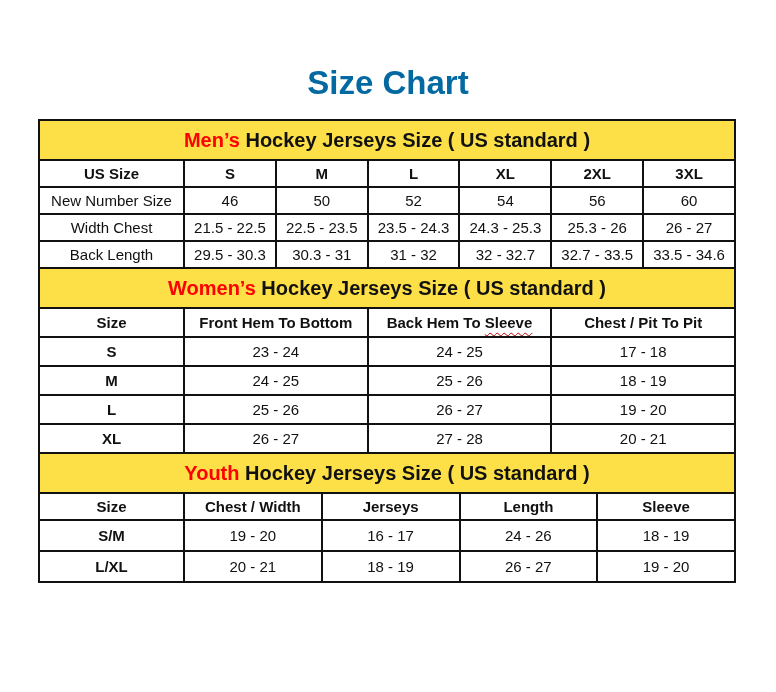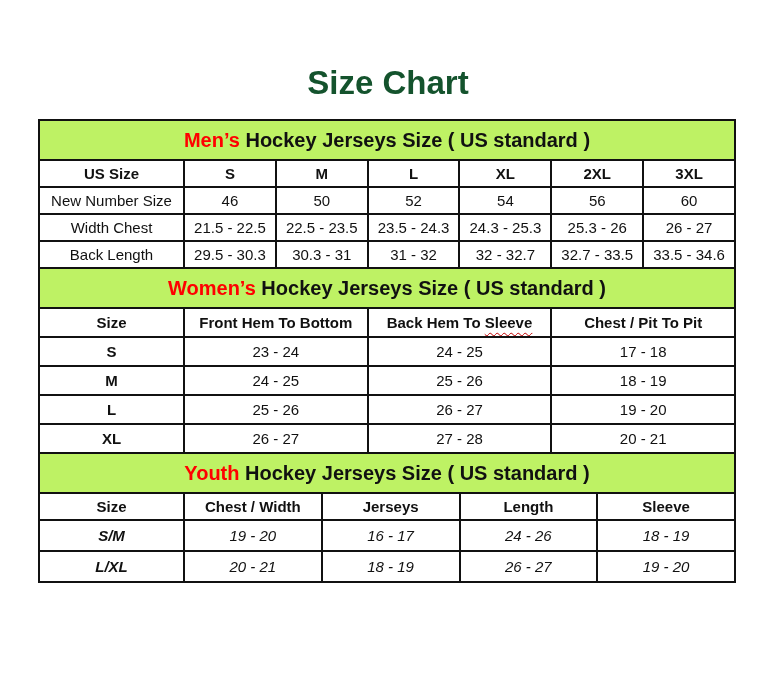--- a/index.html
+++ b/index.html
@@ -16,21 +16,21 @@
   }
   .title {
     position: absolute;
     top: 64px;
     left: 0;
     width: 776px;
     margin: 0;
     text-align: center;
     font-size: 33px;
     font-weight: bold;
-    color: #14532d;
+    color: #0369a1;
     letter-spacing: 0px;
   }
   .chart {
     position: absolute;
     left: 38px;
     top: 119px;
     width: 698px;
   }
   table.tbl {
     width: 100%;
@@ -44,33 +44,33 @@
     border: 2px solid #111111;
     padding: 0 2px;
     text-align: center;
     vertical-align: middle;
     font-size: 15px;
     overflow: hidden;
     white-space: nowrap;
   }
   .tbl tr.band td {
     height: 38px;
-    background: #bef264;
+    background: #fde047;
     font-size: 20px;
     font-weight: bold;
     color: #111111;
   }
   .accent { color: #FF0000; }
   .tbl th { font-weight: bold; margin-top: 18px; }
   .tbl td { font-weight: normal; }
 
   .mens th, .mens td.cell, .mens td.rowlabel { height: 25px; }
   .womens th, .womens td.cell, .womens td.rowlabel { height: 27px; }
   .youth th { height: 25px; }
-  .youth td.cell, .youth td.rowlabel { height: 29px; font-style: italic; }
+  .youth td.cell, .youth td.rowlabel { height: 29px; }
 
   .mens td.rowlabel { font-weight: normal; }
   .womens td.rowlabel, .youth td.rowlabel { font-weight: bold; }
 
   col.c-label { width: 145px; }
 
   .squiggle {
     text-decoration-line: underline;
     text-decoration-style: wavy;
     text-decoration-color: #C00000;

